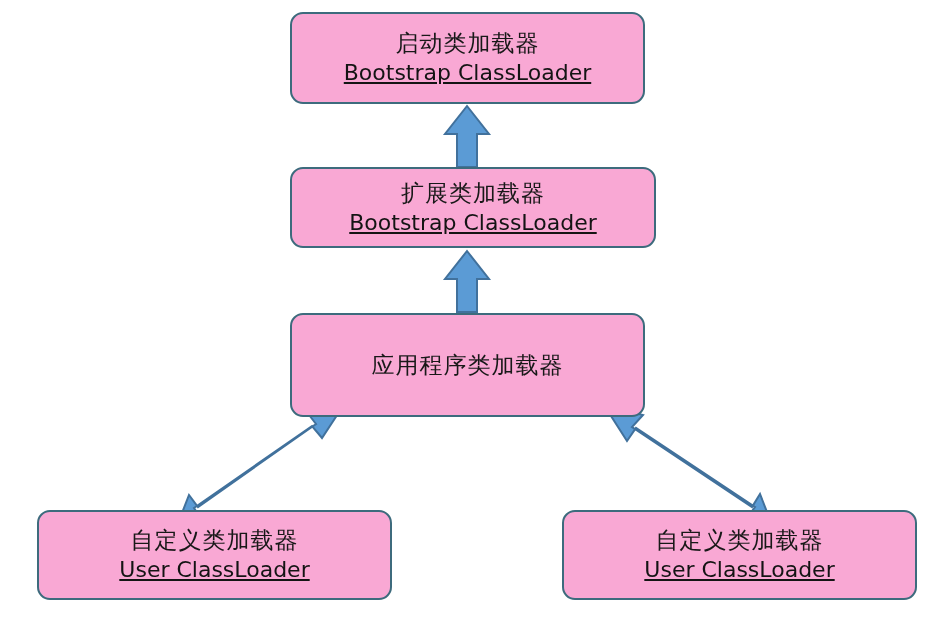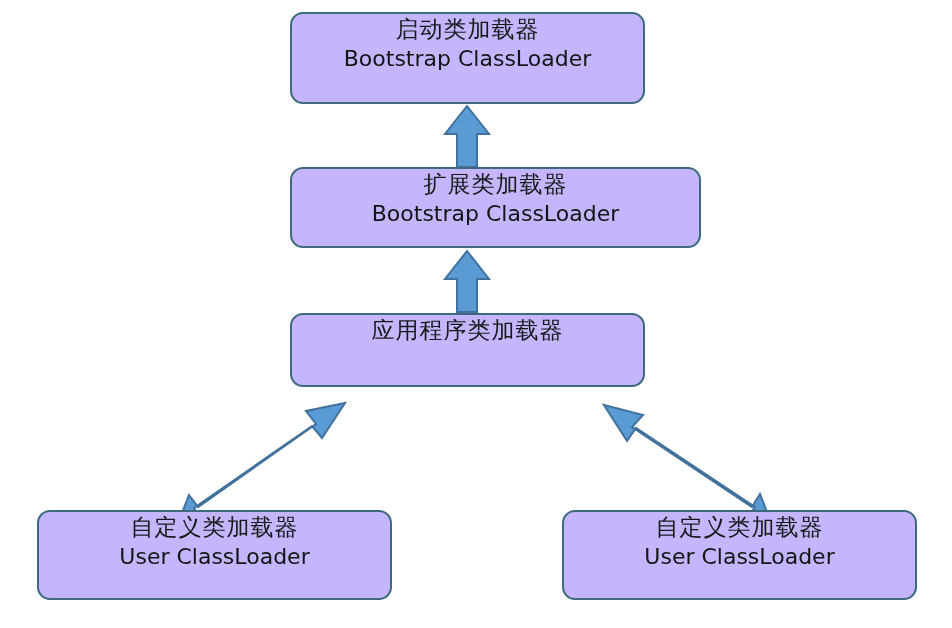--- a/index.html
+++ b/index.html
@@ -19,43 +19,45 @@
     position: absolute;
     left: 0;
     top: 0;
     width: 952px;
     height: 628px;
     pointer-events: none;
   }
   .node-box {
     position: absolute;
     box-sizing: border-box;
-    background: #c4b5fd;
+    background: #f9a8d4;
     border: 2.5px solid #3d6b7d;
     border-radius: 13px;
     display: flex;
     flex-direction: column;
     align-items: center;
+    justify-content: center;
     z-index: 5;
   }
   .node-cn {
     font-family: "DejaVu Serif", "Liberation Serif", serif;
     font-size: 23px;
     line-height: 30px;
     color: #181818;
     letter-spacing: 1px;
     white-space: nowrap;
   }
   .node-en {
     font-family: "DejaVu Sans", "Liberation Sans", sans-serif;
     font-size: 22px;
     line-height: 30px;
     color: #141414;
     letter-spacing: 0px;
     white-space: nowrap;
+    text-decoration: underline;
   }
 </style>
 </head>
 <body>
 
 <div id="canvas">
 
   <svg id="arrow-layer" viewBox="0 0 952 628" width="952" height="628" xmlns="http://www.w3.org/2000/svg">
 
     <polygon points="467,106 489,134 477,134 477,167 457,167 457,134 445,134" fill="#5b9bd5" stroke="#41719c" stroke-width="2" stroke-linejoin="miter"></polygon>
@@ -65,26 +67,26 @@
     <polygon points="345,403 306,411 316,424 198,507 189,495 182,513 202,520 194,508 312,426 322,438" fill="#5b9bd5" stroke="#41719c" stroke-width="2" stroke-linejoin="miter"></polygon>
 
     <polygon points="604,405 643,415 632,427 752,507 760,494 767,512 747,518 755,507 636,428 627,441" fill="#5b9bd5" stroke="#41719c" stroke-width="2" stroke-linejoin="miter"></polygon>
   </svg>
 
   <div class="node-box" style="left:290px; top:12px; width:355px; height:92px;">
     <div class="node-cn">启动类加载器</div>
     <div class="node-en">Bootstrap ClassLoader</div>
   </div>
 
-  <div class="node-box" style="left:290px; top:167px; width:411px; height:81px;">
+  <div class="node-box" style="left:290px; top:167px; width:366px; height:81px;">
     <div class="node-cn">扩展类加载器</div>
     <div class="node-en">Bootstrap ClassLoader</div>
   </div>
 
-  <div class="node-box" style="left:290px; top:313px; width:355px; height:74px;">
+  <div class="node-box" style="left:290px; top:313px; width:355px; height:104px;">
     <div class="node-cn">应用程序类加载器</div>
   </div>
 
   <div class="node-box" style="left:37px; top:510px; width:355px; height:90px;">
     <div class="node-cn">自定义类加载器</div>
     <div class="node-en">User ClassLoader</div>
   </div>
 
   <div class="node-box" style="left:562px; top:510px; width:355px; height:90px;">
     <div class="node-cn">自定义类加载器</div>

